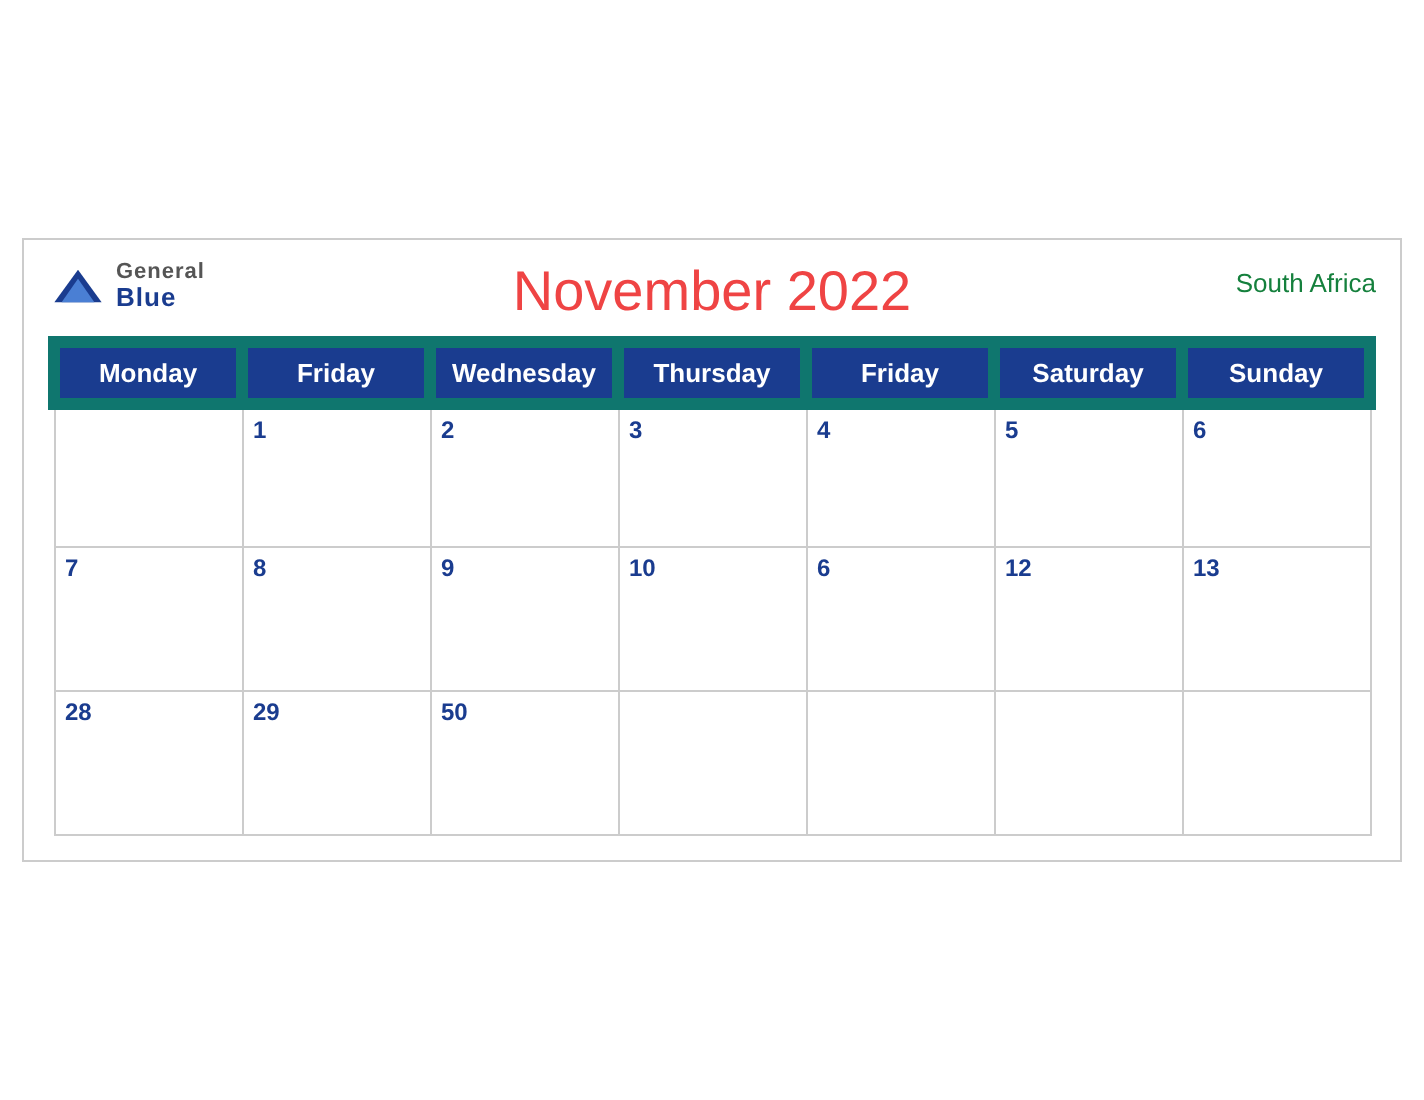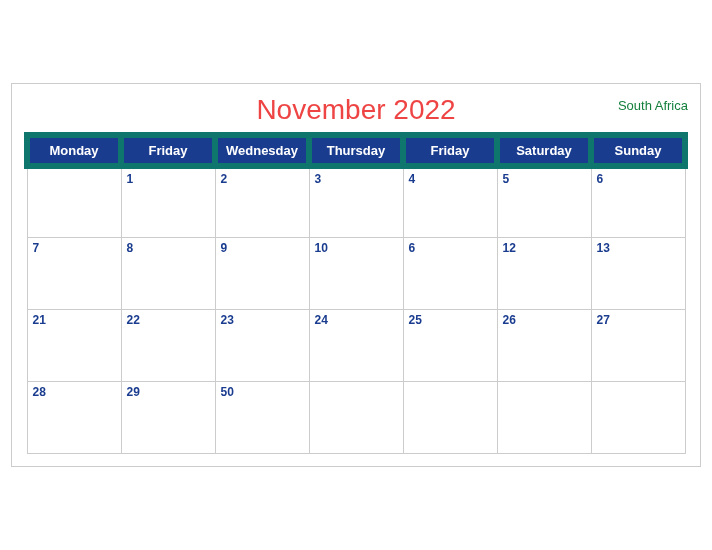--- a/index.html
+++ b/index.html
@@ -106,20 +106,32 @@
     
     .week-row td {
       background-color: #fff;
     }
   </style>
 </head>
 <body>
 
 <div class="calendar-container">
   <div class="calendar-header">
+    <div class="logo-area">
+      <div class="logo-wrapper">
+        <svg class="logo-icon" viewBox="0 0 30 22" xmlns="http://www.w3.org/2000/svg">
+          <polygon points="15,2 28,20 2,20" fill="#1a3c8f"></polygon>
+          <polygon points="15,7 24,20 6,20" fill="#4a7fd4"></polygon>
+        </svg>
+        <div class="logo-text-block">
+          <span class="logo-text-general">General</span>
+          <span class="logo-text-blue">Blue</span>
+        </div>
+      </div>
+    </div>
     <h1 class="month-title">November 2022</h1>
     <span class="country-label">South Africa</span>
   </div>
 
   <table class="calendar-grid">
     <thead>
       <tr>
         <th>Monday</th>
         <th>Friday</th>
         <th>Wednesday</th>
@@ -142,29 +154,20 @@
         <tr class="week-row">
           <td><span class="day-num">7</span></td>
           <td><span class="day-num">8</span></td>
           <td><span class="day-num">9</span></td>
           <td><span class="day-num">10</span></td>
           <td><span class="day-num">6</span></td>
           <td><span class="day-num">12</span></td>
           <td><span class="day-num">13</span></td>
         </tr>
         <tr class="week-row">
-          <td><span class="day-num">21</span></td>
-          <td><span class="day-num">22</span></td>
-          <td><span class="day-num">23</span></td>
-          <td><span class="day-num">24</span></td>
-          <td><span class="day-num">25</span></td>
-          <td><span class="day-num">26</span></td>
-          <td><span class="day-num">27</span></td>
-        </tr>
-        <tr class="week-row">
           <td><span class="day-num">28</span></td>
           <td><span class="day-num">29</span></td>
           <td><span class="day-num">50</span></td>
           <td class="empty"></td>
           <td class="empty"></td>
           <td class="empty"></td>
           <td class="empty"></td>
         </tr>
       </tbody>
   </table>

